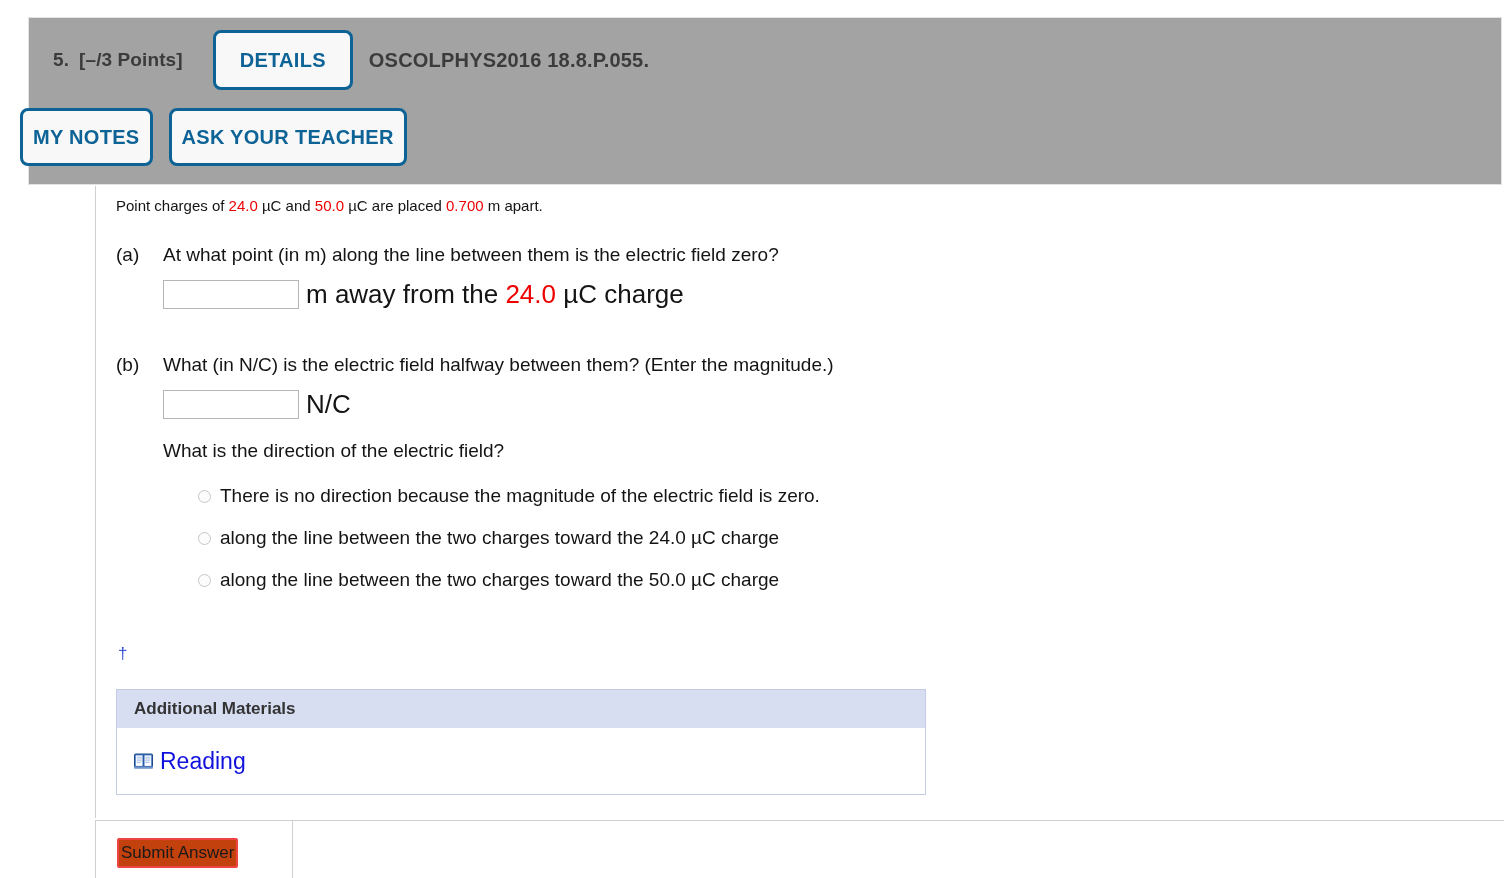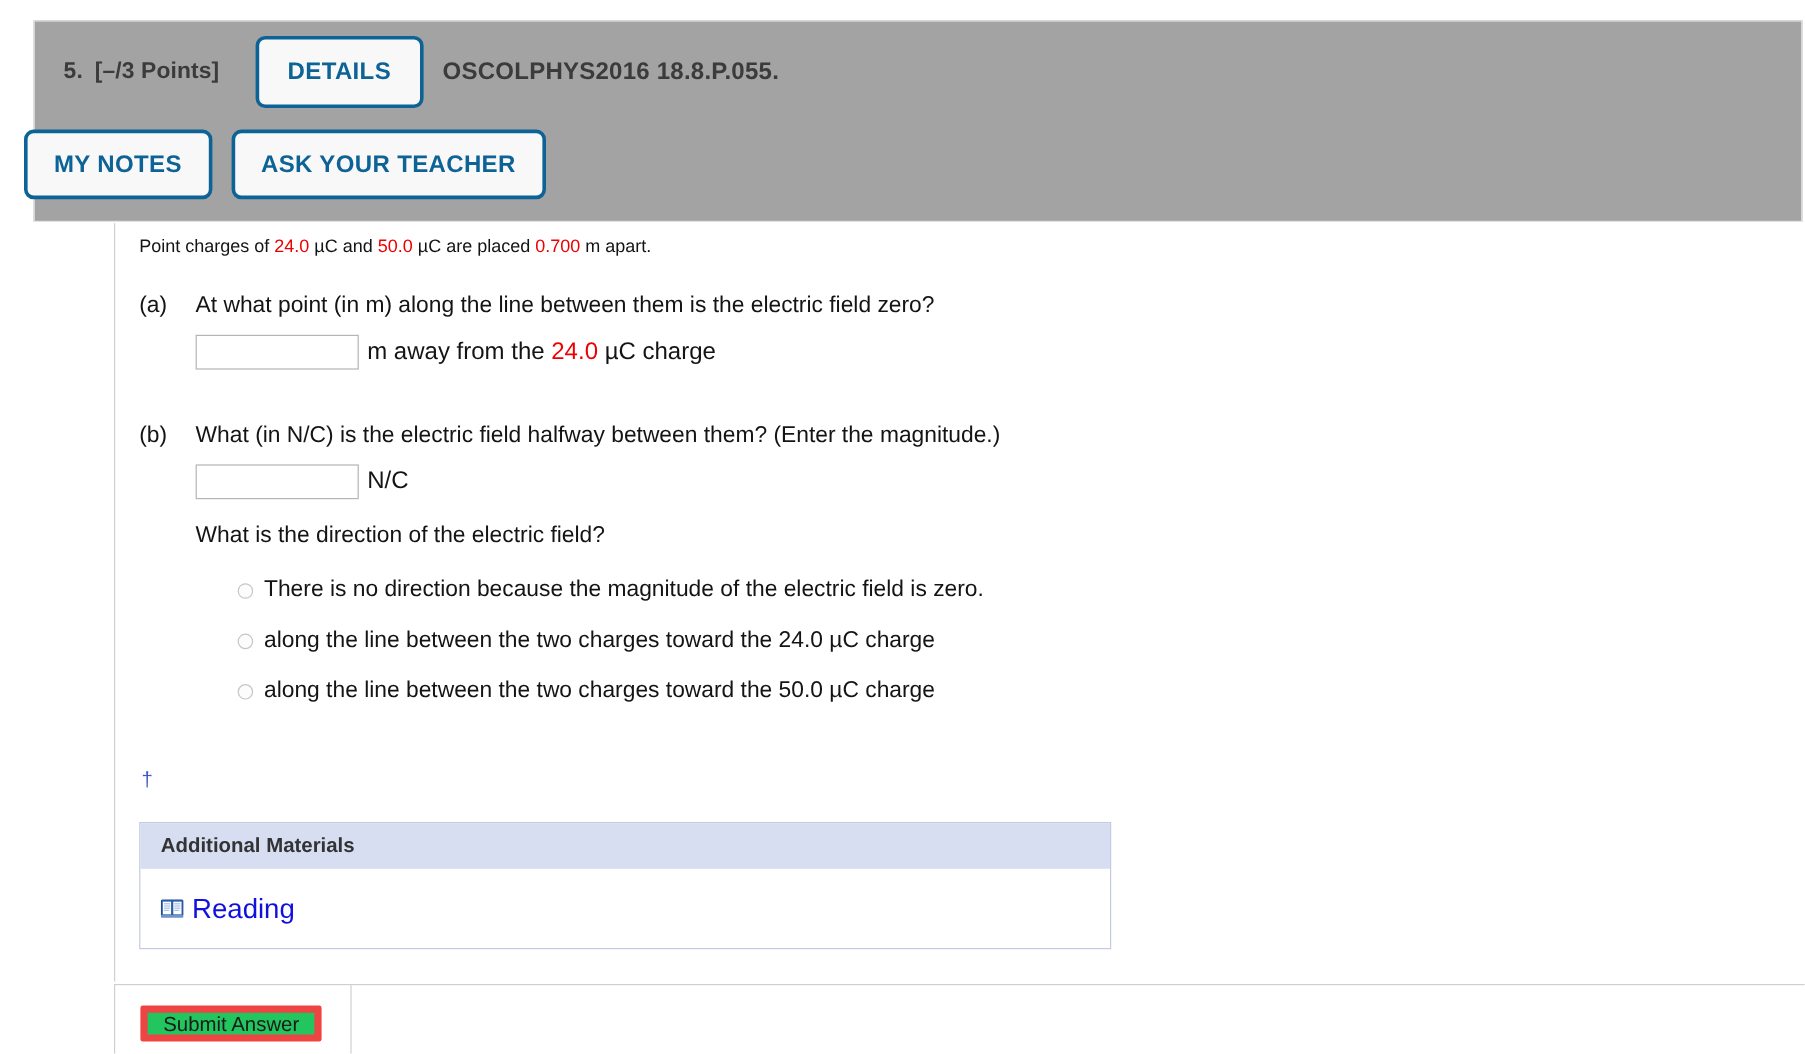--- a/index.html
+++ b/index.html
@@ -77,21 +77,21 @@
 
   .qheader-row2 {
     position: absolute;
     left: -9px;
     top: 90px;
     display: flex;
     gap: 16px;
   }
   .btn-row2 {
     height: 58px;
-    padding: 0 22px;
+    padding: 0 10px;
   }
 
   
   .qbody {
     position: absolute;
     left: 0;
     top: 186px;
     width: 1504px;
     height: 692px;
   }
@@ -147,21 +147,21 @@
     border: 1px solid #b5b5b5;
     background: #ffffff;
     box-sizing: border-box;
     font-family: "Liberation Sans", "DejaVu Sans", sans-serif;
     font-size: 17px;
     padding: 0 5px;
     color: #141414;
   }
   .unit {
     margin-left: 7px;
-    font-size: 20px;
+    font-size: 26px;
     color: #141414;
     white-space: nowrap;
   }
 
   .subq {
     margin-top: 18px;
     font-size: 19px;
     line-height: 25px;
     color: #141414;
   }
@@ -259,23 +259,23 @@
     top: 635px;
     width: 1px;
     height: 243px;
     background: #cfcfcf;
   }
   .submit-btn {
     position: absolute;
     left: 117px;
     top: 652px;
     height: 30px;
-    padding: 0 13px;
-    background: #22c55e;
-    border: 6px solid #ef4444;
+    padding: 0 2px;
+    background: #c2410c;
+    border: 2px solid #ef4444;
     border-radius: 2px;
     font-family: "Liberation Sans", "DejaVu Sans", sans-serif;
     font-size: 17px;
     color: #1a1a1a;
     cursor: pointer;
     box-sizing: border-box;
   }
 </style>
 </head>
 <body>

